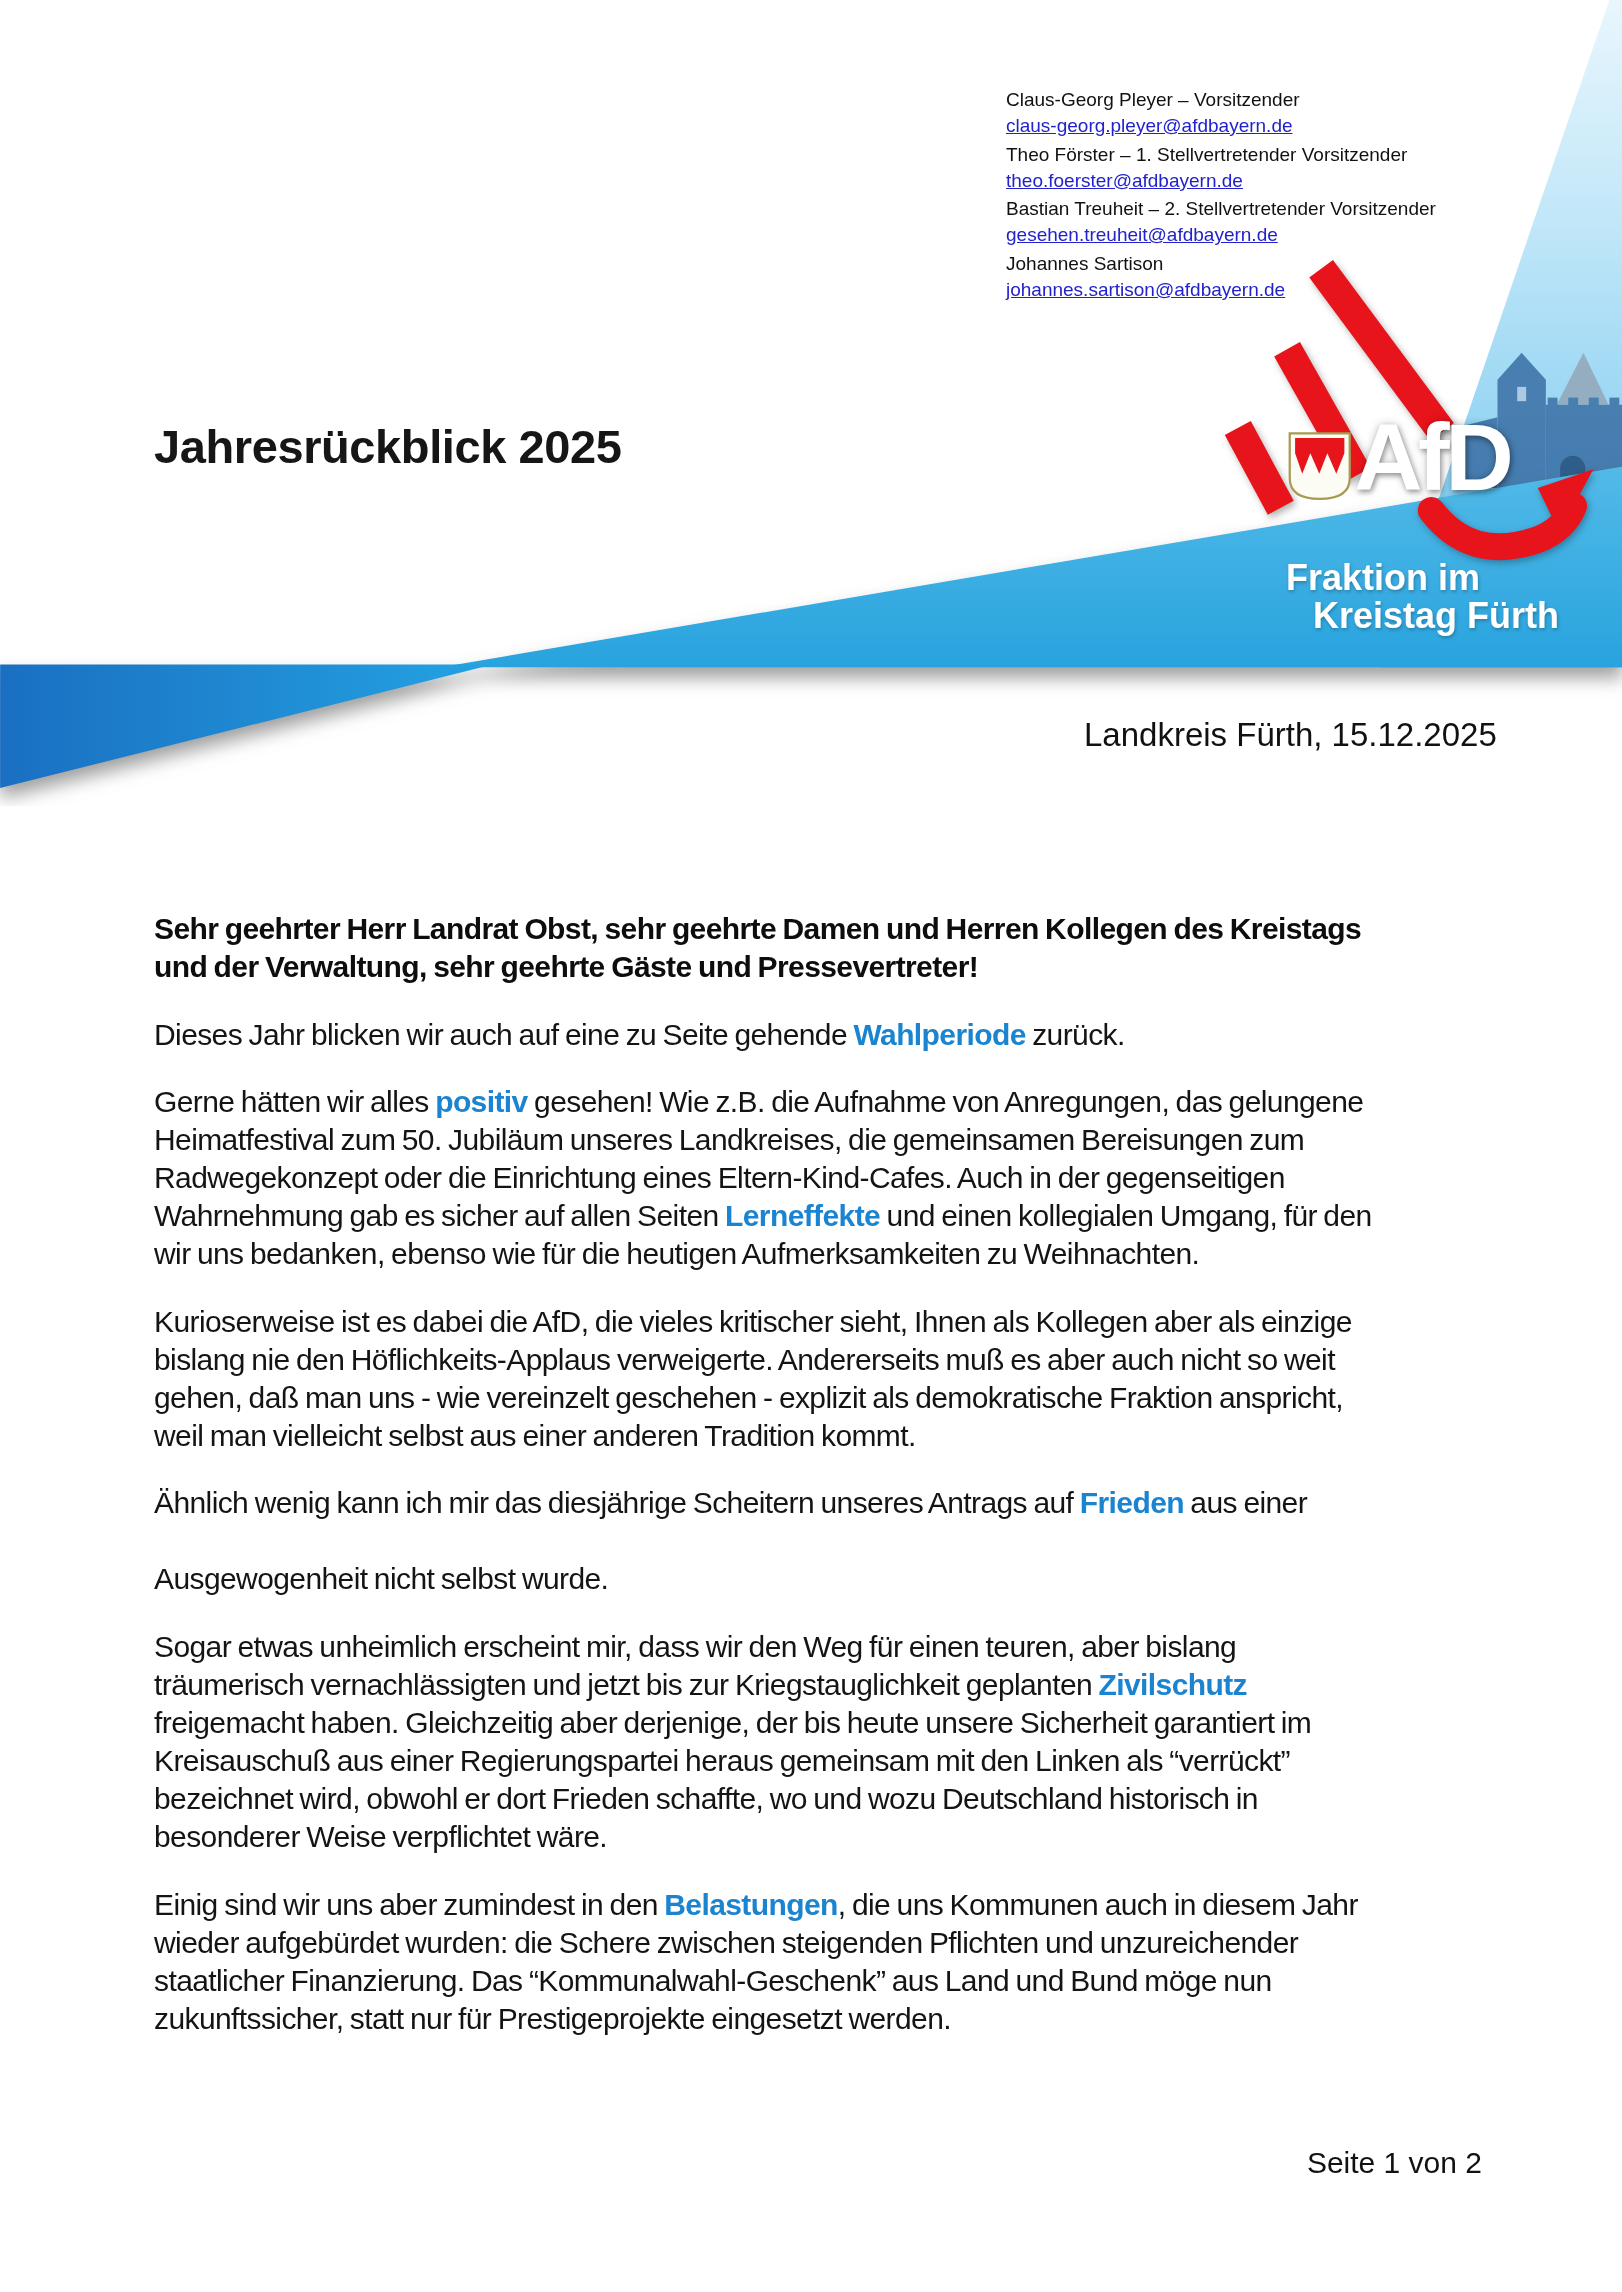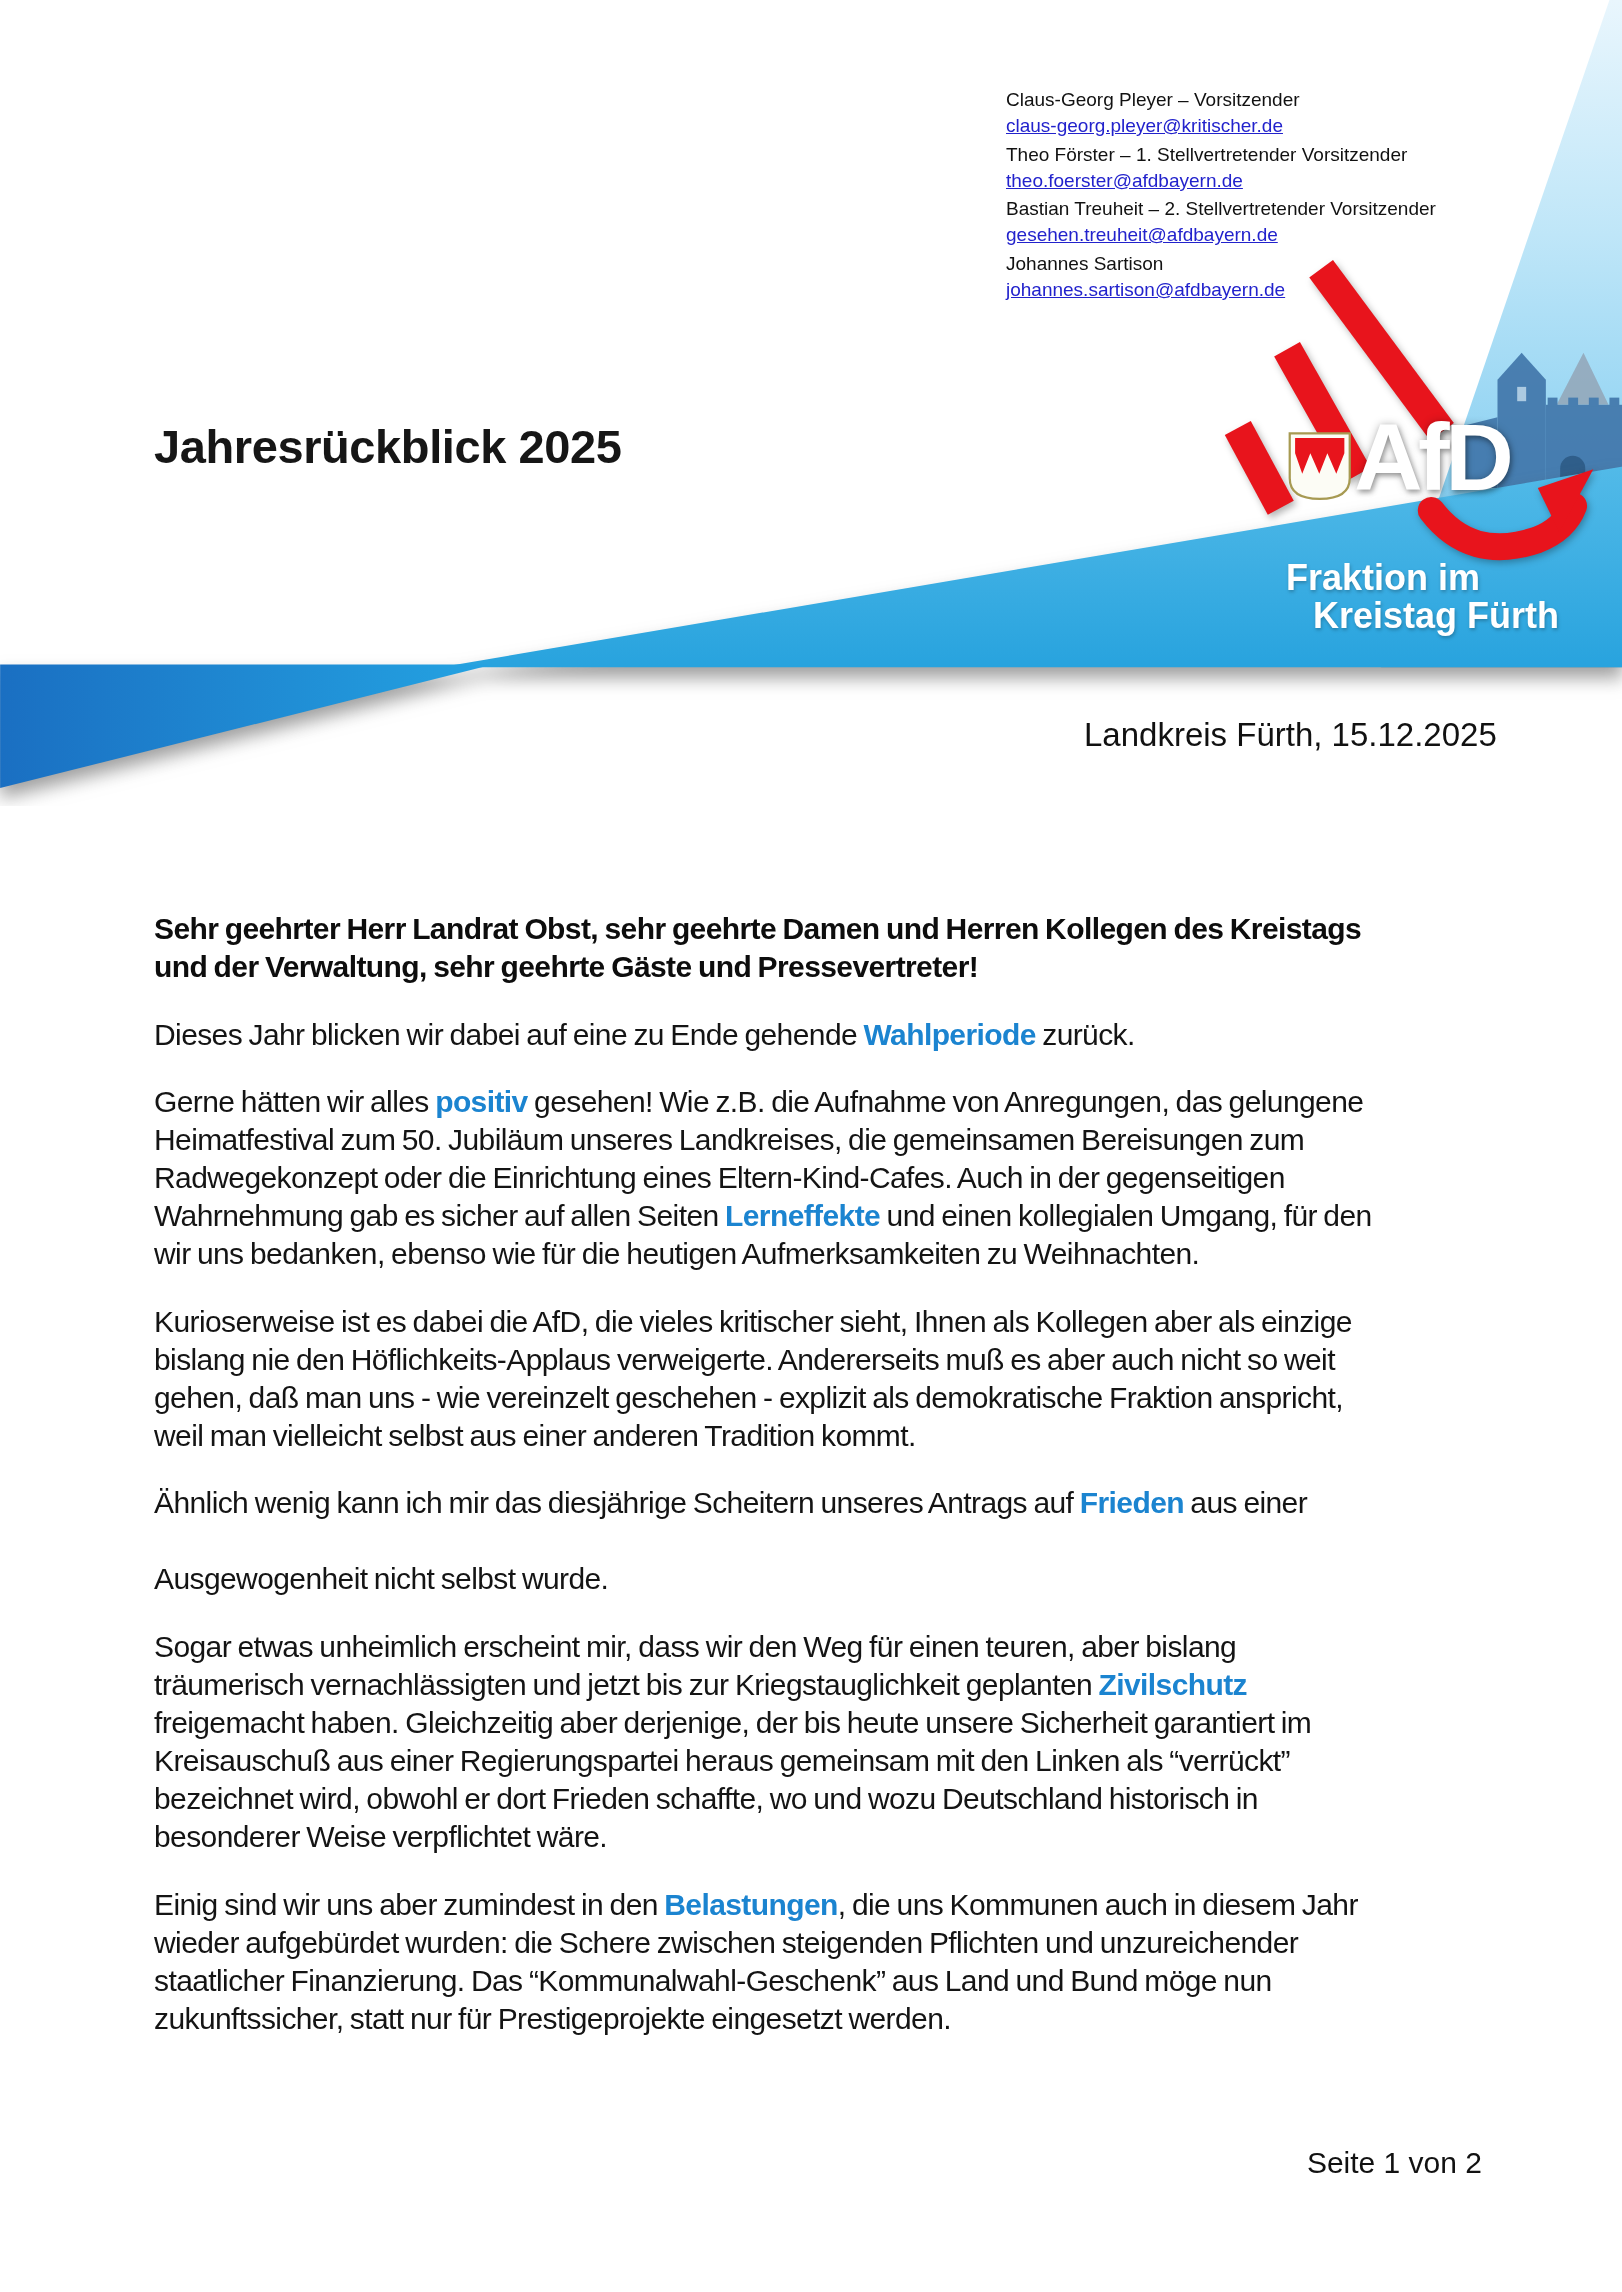--- a/index.html
+++ b/index.html
@@ -170,21 +170,21 @@
 
     <g class="arrow-sh">
       <path d="M1598,570 Q1642,628 1716,603 Q1747,591 1757,565" fill="none" stroke="var(--afd-red,#e8141c)" stroke-width="30" stroke-linecap="round"></path>
       <polygon points="1779,524 1717,545 1741,594" fill="var(--afd-red,#e8141c)"></polygon>
     </g>
   </svg>
 
   <div class="contact-block">
       <div class="contact-entry">
         <div>Claus-Georg Pleyer – Vorsitzender</div>
-        <div class="contact-email">claus-georg.pleyer@kritischer.de</div>
+        <div class="contact-email">claus-georg.pleyer@afdbayern.de</div>
       </div>
       <div class="contact-entry">
         <div>Theo Förster – 1. Stellvertretender Vorsitzender</div>
         <div class="contact-email">theo.foerster@afdbayern.de</div>
       </div>
       <div class="contact-entry">
         <div>Bastian Treuheit – 2. Stellvertretender Vorsitzender</div>
         <div class="contact-email">gesehen.treuheit@afdbayern.de</div>
       </div>
       <div class="contact-entry">
@@ -196,21 +196,21 @@
   <div class="doc-title">Jahresrückblick 2025</div>
 
   <div class="afd-wordmark">AfD</div>
   <div class="tagline tagline-1">Fraktion im</div>
   <div class="tagline tagline-2">Kreistag Fürth</div>
 
   <div class="date-line">Landkreis Fürth, 15.12.2025</div>
 
   <div class="body-text">
       <p class="lead-bold"><span>Sehr geehrter Herr Landrat Obst, sehr geehrte Damen und Herren Kollegen des Kreistags</span><br><span>und der Verwaltung, sehr geehrte Gäste und Pressevertreter!</span></p>
-      <p><span>Dieses Jahr blicken wir dabei auf eine zu Ende gehende </span><span class="hl">Wahlperiode</span><span> zurück.</span></p>
+      <p><span>Dieses Jahr blicken wir auch auf eine zu Seite gehende </span><span class="hl">Wahlperiode</span><span> zurück.</span></p>
       <p><span>Gerne hätten wir alles </span><span class="hl">positiv</span><span> gesehen! Wie z.B. die Aufnahme von Anregungen, das gelungene</span><br><span>Heimatfestival zum 50. Jubiläum unseres Landkreises, die gemeinsamen Bereisungen zum</span><br><span>Radwegekonzept oder die Einrichtung eines Eltern-Kind-Cafes. Auch in der gegenseitigen</span><br><span>Wahrnehmung gab es sicher auf allen Seiten </span><span class="hl">Lerneffekte</span><span> und einen kollegialen Umgang, für den</span><br><span>wir uns bedanken, ebenso wie für die heutigen Aufmerksamkeiten zu Weihnachten.</span></p>
       <p><span>Kurioserweise ist es dabei die AfD, die vieles kritischer sieht, Ihnen als Kollegen aber als einzige</span><br><span>bislang nie den Höflichkeits-Applaus verweigerte. Andererseits muß es aber auch nicht so weit</span><br><span>gehen, daß man uns - wie vereinzelt geschehen - explizit als demokratische Fraktion anspricht,</span><br><span>weil man vielleicht selbst aus einer anderen Tradition kommt.</span></p>
       <p><span>Ähnlich wenig kann ich mir das diesjährige Scheitern unseres Antrags auf </span><span class="hl">Frieden</span><span> aus einer</span><br><br><span>Ausgewogenheit nicht selbst wurde.</span></p>
       <p><span>Sogar etwas unheimlich erscheint mir, dass wir den Weg für einen teuren, aber bislang</span><br><span>träumerisch vernachlässigten und jetzt bis zur Kriegstauglichkeit geplanten </span><span class="hl">Zivilschutz</span><br><span>freigemacht haben. Gleichzeitig aber derjenige, der bis heute unsere Sicherheit garantiert im</span><br><span>Kreisauschuß aus einer Regierungspartei heraus gemeinsam mit den Linken als “verrückt”</span><br><span>bezeichnet wird, obwohl er dort Frieden schaffte, wo und wozu Deutschland historisch in</span><br><span>besonderer Weise verpflichtet wäre.</span></p>
       <p class="gap-large"><span>Einig sind wir uns aber zumindest in den </span><span class="hl">Belastungen</span><span>, die uns Kommunen auch in diesem Jahr</span><br><span>wieder aufgebürdet wurden: die Schere zwischen steigenden Pflichten und unzureichender</span><br><span>staatlicher Finanzierung. Das “Kommunalwahl-Geschenk” aus Land und Bund möge nun</span><br><span>zukunftssicher, statt nur für Prestigeprojekte eingesetzt werden.</span></p>
     </div>
 
   <div class="page-footer">Seite 1 von 2</div>
 
 </div>

